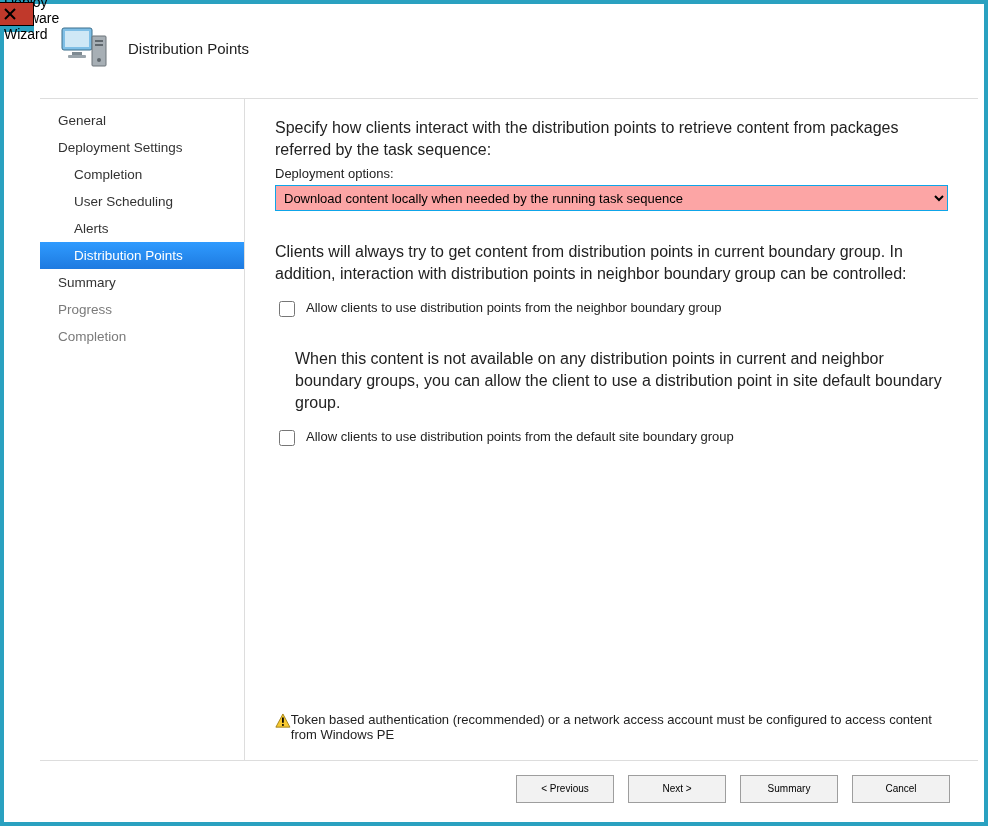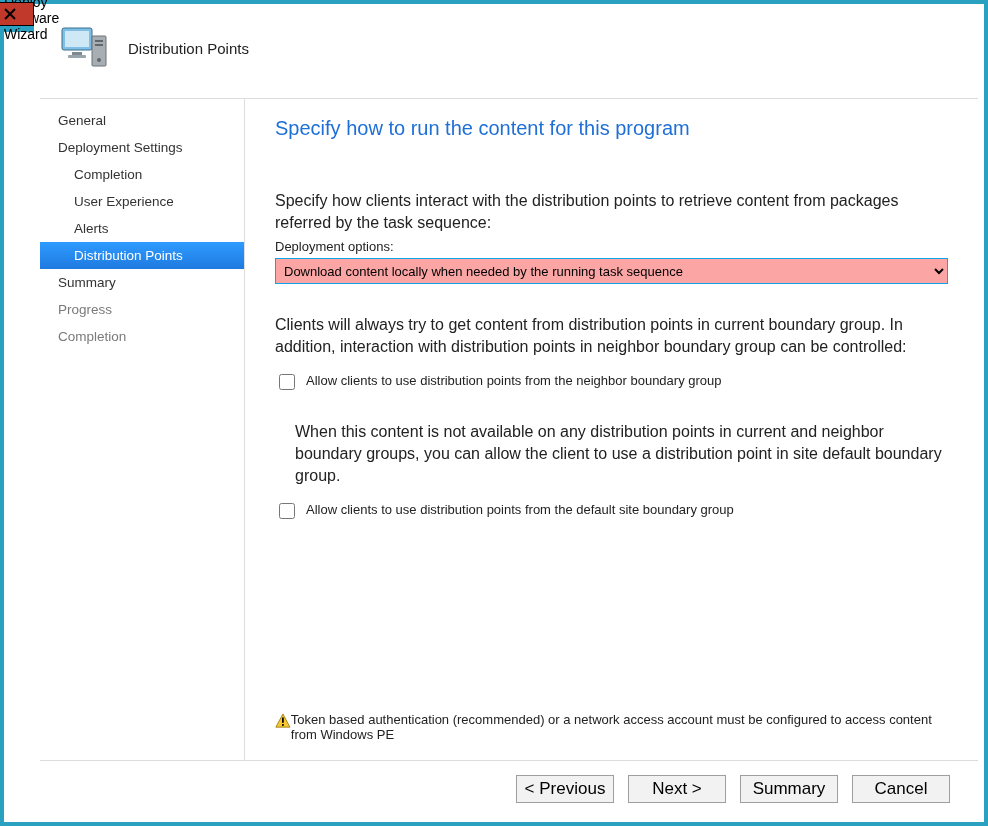--- a/index.html
+++ b/index.html
@@ -117,21 +117,21 @@
     border-top:1px solid #ddd;
     height:56px;
     display:flex; align-items:center; justify-content:flex-end;
     gap:14px;
     padding-right:28px;
   }
   .footer button {
     min-width:98px; height:28px;
     background:#f2f2f2;
     border:1px solid #9e9e9e;
-    font-size:17px;
+    font-size:10px;
     cursor:pointer;
   }
 </style>
 </head>
 <body>
 
 <div class="window">
 
   <div class="titlebar">
     <div class="arrow-btn">
@@ -165,30 +165,29 @@
       </svg>
       <div class="page-label">Distribution Points</div>
     </div>
 
     <div class="body">
 
       <div class="sidebar">
         <div class="nav-item"><span>General</span></div>
         <div class="nav-item"><span>Deployment Settings</span></div>
         <div class="nav-sub"><span>Completion</span></div>
-        <div class="nav-sub"><span>User Experience</span></div>
+        <div class="nav-sub"><span>User Scheduling</span></div>
         <div class="nav-sub"><span>Alerts</span></div>
         <div class="nav-sub nav-active"><span>Distribution Points</span></div>
         <div class="nav-item"><span>Summary</span></div>
         <div class="nav-item nav-muted"><span>Progress</span></div>
         <div class="nav-item nav-muted"><span>Completion</span></div>
       </div>
 
       <div class="content">
-        <h1>Specify how to run the content for this program</h1>
 
         <div class="para">Specify how clients interact with the distribution points to retrieve content from packages referred by the task sequence:</div>
         <div class="label">Deployment options:</div>
         <select class="combo">
           <option>Download content locally when needed by the running task sequence</option>
         </select>
 
         <div class="spacer-md"></div>
 
         <div class="para">Clients will always try to get content from distribution points in current boundary group. In addition, interaction with distribution points in neighbor boundary group can be controlled:</div>

